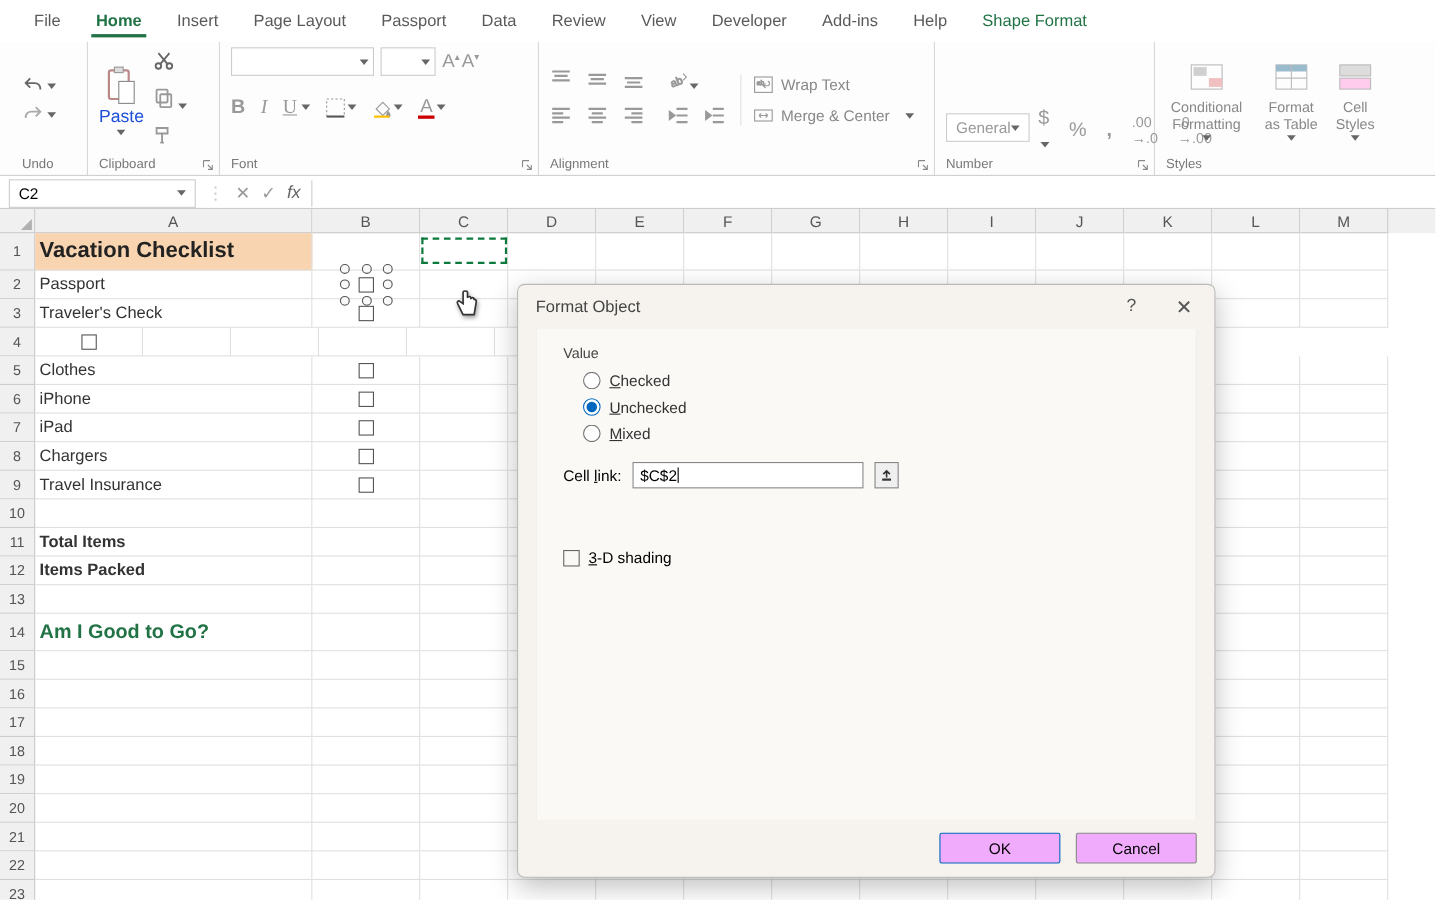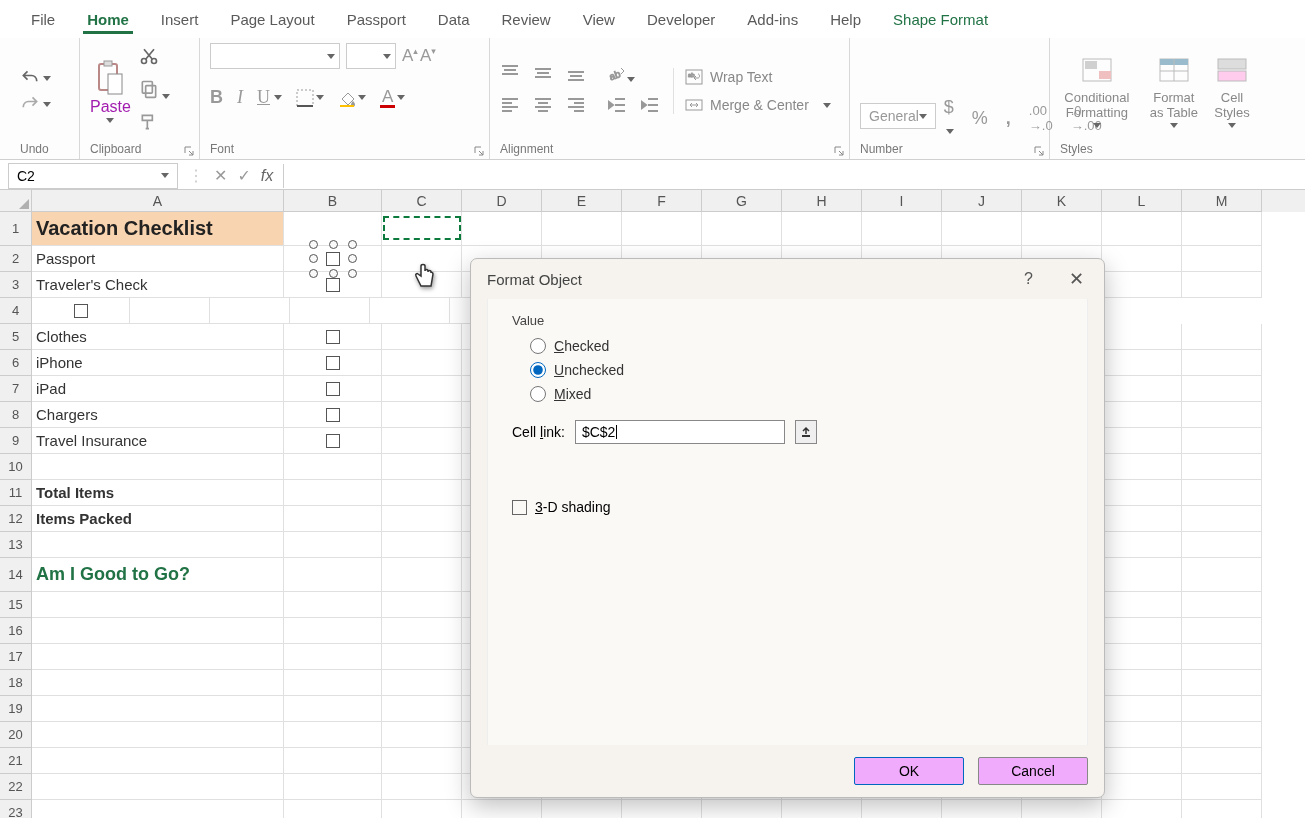--- a/index.html
+++ b/index.html
@@ -20,21 +20,21 @@
 .ribbon-launcher { position: absolute; right: 4px; bottom: 4px; width: 12px; height: 12px; }
 .ribbon-launcher svg { width: 12px; height: 12px; }
 
 .undo-group { width: 70px; }
 .undo-btns { display: flex; flex-direction: column; gap: 6px; }
 .undo-btn { display: flex; align-items: center; gap: 3px; color: #555; }
 .undo-btn svg { width: 20px; height: 20px; }
 .caret-down { display: inline-block; width: 0; height: 0; border-left: 4px solid transparent; border-right: 4px solid transparent; border-top: 5px solid #666; }
 
 .clipboard-group { width: 120px; }
-.paste-btn { display: flex; flex-direction: column; align-items: center; gap: 2px; color: #a21caf; }
+.paste-btn { display: flex; flex-direction: column; align-items: center; gap: 2px; color: #1d4ed8; }
 .paste-btn svg { width: 32px; height: 36px; }
 .clipboard-side { display: flex; flex-direction: column; gap: 9px; }
 .clip-icon svg { width: 20px; height: 20px; }
 
 .font-group { width: 290px; }
 .font-top { display: flex; gap: 6px; margin-bottom: 10px; }
 .font-name-box { width: 130px; height: 26px; border: 1px solid #ccc; background: #fff; display: flex; align-items: center; justify-content: flex-end; padding: 0 4px; }
 .font-size-box { width: 50px; height: 26px; border: 1px solid #ccc; background: #fff; display: flex; align-items: center; justify-content: flex-end; padding: 0 4px; }
 .font-inc-dec { display: flex; gap: 2px; align-items: center; color: #999; font-size: 17px; }
 .font-bottom { display: flex; gap: 14px; align-items: center; color: #999; font-size: 18px; }

